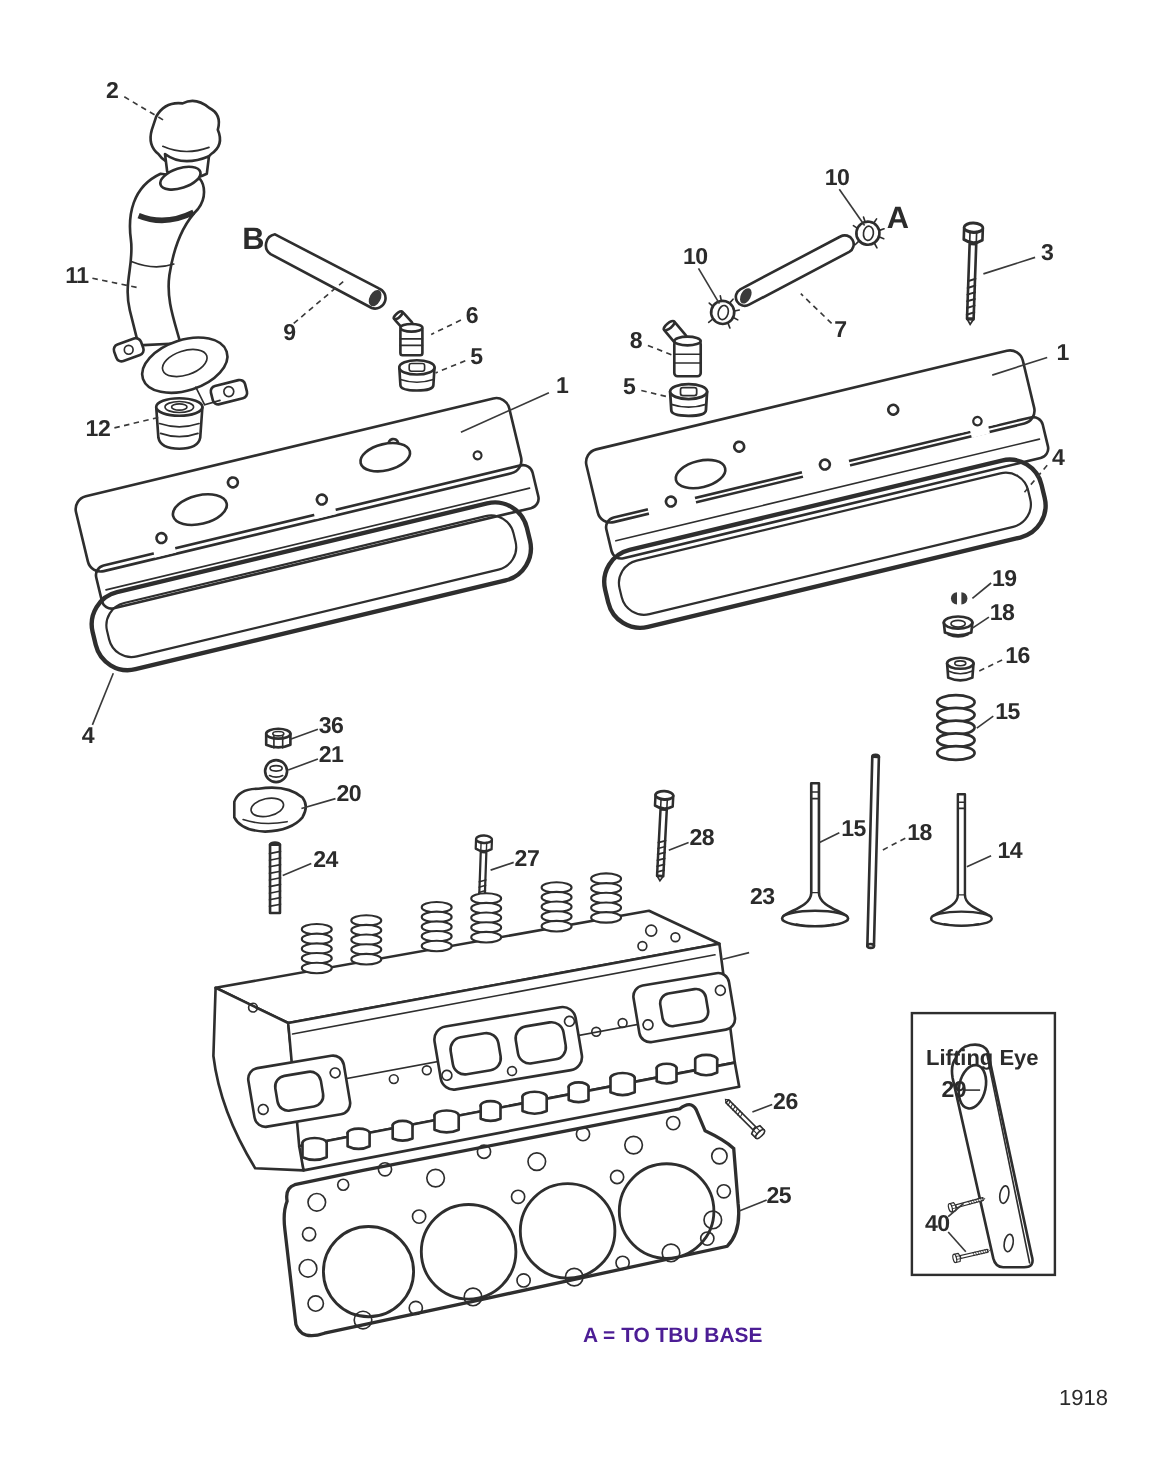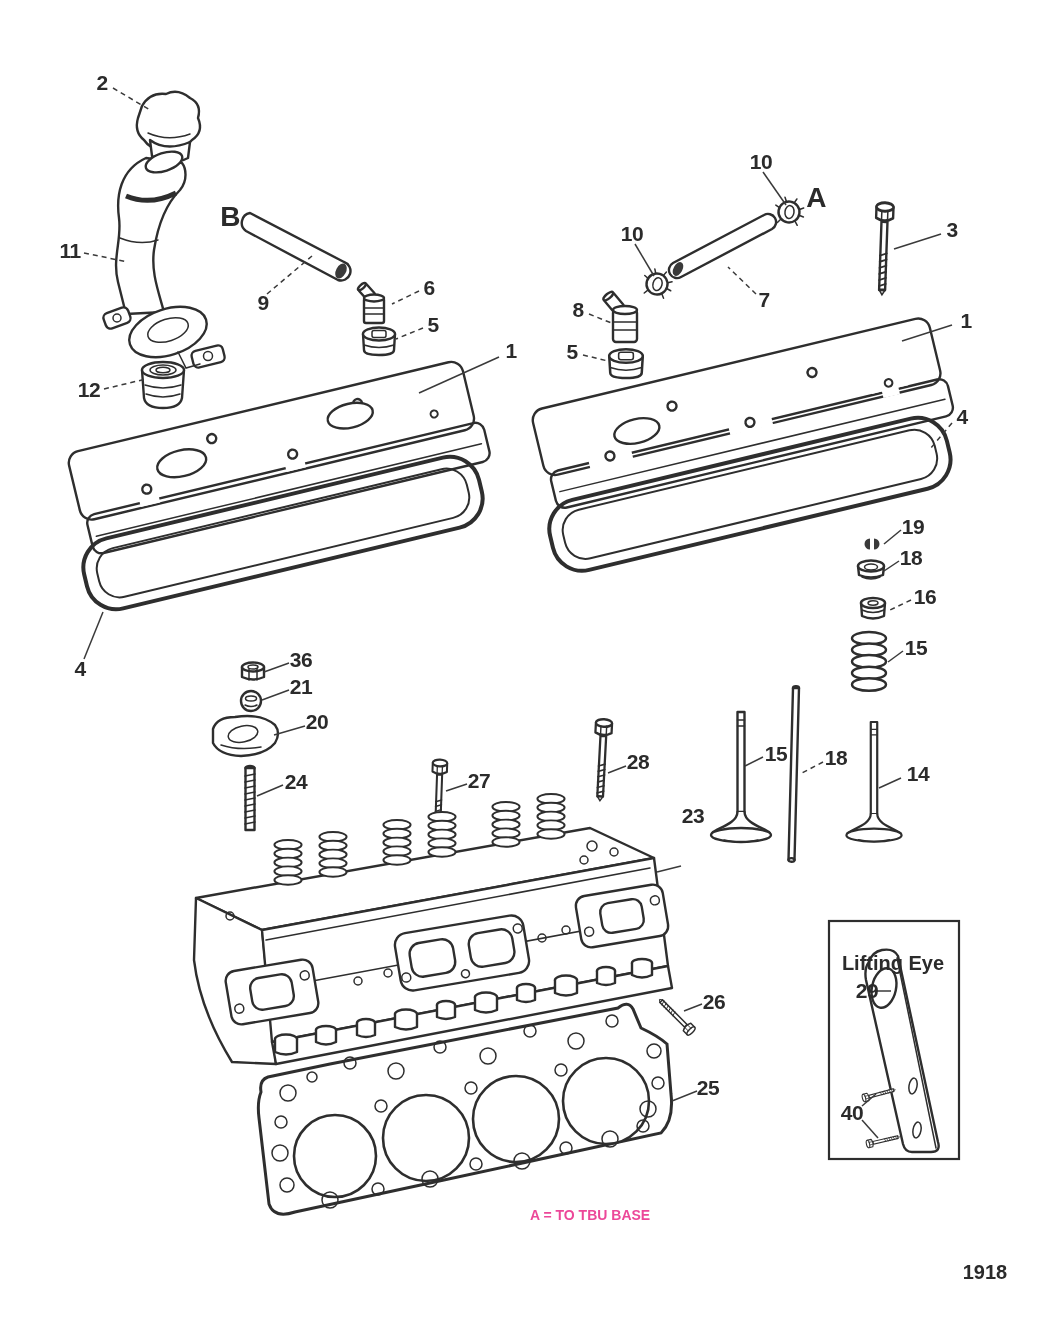--- a/index.html
+++ b/index.html
@@ -9,23 +9,23 @@
   .ln{stroke:#2e2e2e;stroke-width:2.4;fill:none;stroke-linecap:round;stroke-linejoin:round;}
   .th{stroke:#2e2e2e;stroke-width:1.5;fill:none;stroke-linecap:round;}
   .wh{fill:#ffffff;}
   .dk{fill:#3a3a3a;stroke:none;}
   .leader{stroke:#3a3a3a;stroke-width:1.5;fill:none;}
   .dash{stroke-dasharray:5 4;}
   .callout{position:absolute;transform:translate(-50%,-50%);font-weight:bold;font-size:21px;
            color:#2b2b2b;white-space:nowrap;letter-spacing:-0.5px;}
   .callout.letter{font-size:28px;}
   .inset-title{position:absolute;transform:translate(-50%,-50%);font-weight:bold;font-size:20px;color:#2b2b2b;margin-top:22px;}
-  .legend{position:absolute;left:530px;top:1203px;font-weight:bold;font-size:14px;color:#ec4899;line-height:24px;text-align:center;}
+  .legend{position:absolute;left:530px;top:1203px;font-weight:bold;font-size:19px;color:#4c1d95;line-height:24px;text-align:center;}
   .legend span{display:block;}
-  .pageno{position:absolute;transform:translate(-50%,-50%);left:985px;top:1272px;font-weight:bold;font-size:20px;color:#2b2b2b;}
+  .pageno{position:absolute;transform:translate(-50%,-50%);left:985px;top:1272px;font-weight:normal;font-size:20px;color:#2b2b2b;}
 </style>
 </head>
 <body>
 
 <div class="stage">
 
 <svg class="art" width="1050" height="1325" viewBox="0 0 1050 1325">
   <defs>
     <pattern id="hatch" width="6" height="6" patternUnits="userSpaceOnUse" patternTransform="rotate(28)">
       <line x1="3" y1="0" x2="3" y2="6" stroke="#2e2e2e" stroke-width="2.1"></line>

